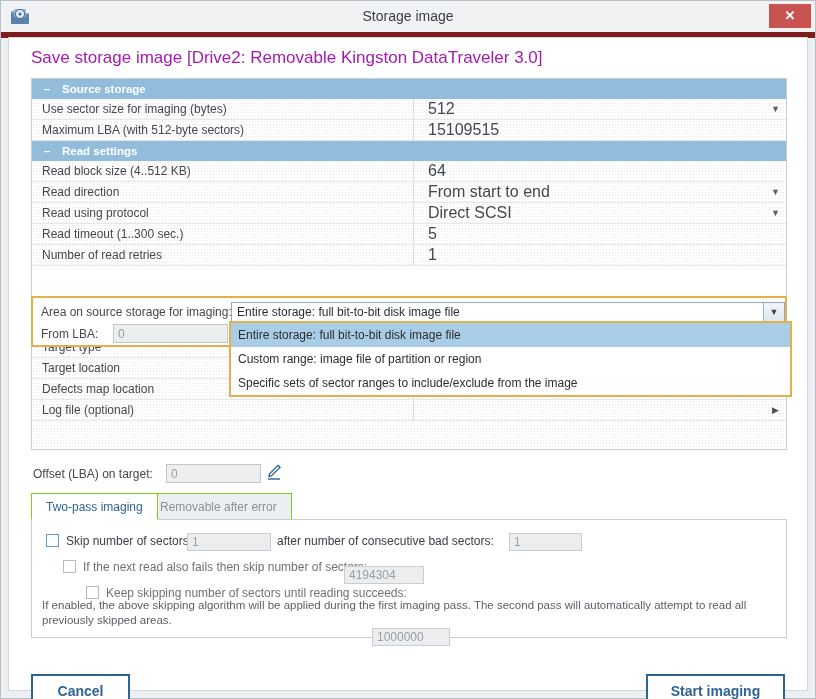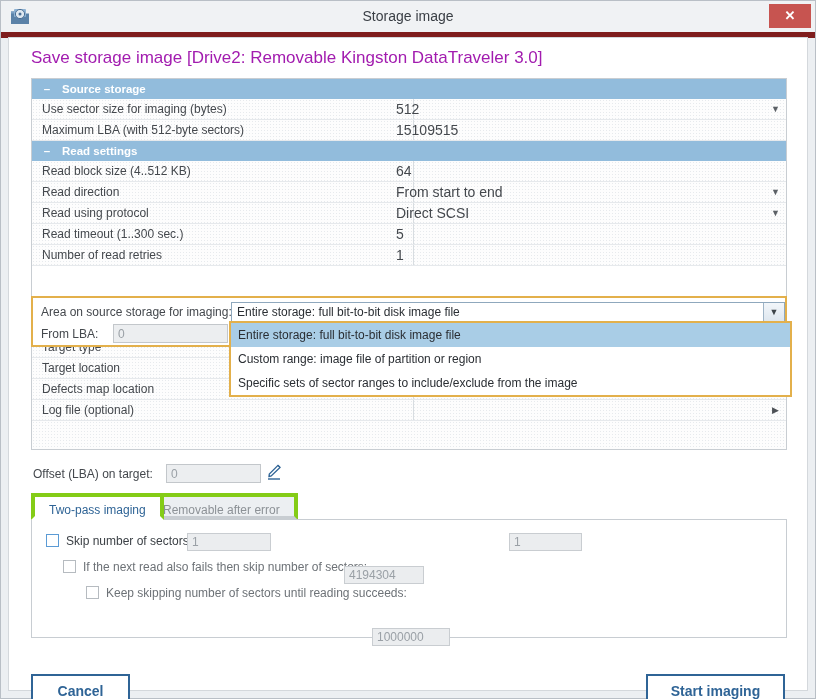--- a/index.html
+++ b/index.html
@@ -128,25 +128,25 @@
   .row .lbl {
     position: absolute;
     left: 10px;
     top: 0;
     line-height: 20px;
     font-size: 12px;
     color: #44484d;
   }
   .row .val {
     position: absolute;
-    left: 364px;
+    left: 396px;
     right: 24px;
     top: 0;
     line-height: 20px;
-    font-size: 14px;
+    font-size: 16px;
     color: #44484d;
     overflow: hidden;
     white-space: nowrap;
   }
   .row .divider {
     position: absolute;
     left: 381px;
     top: 0;
     bottom: 0;
     width: 1px;
@@ -315,21 +315,21 @@
     height: 27px;
   }
   .tab {
     position: absolute;
     top: 0;
     height: 27px;
     box-sizing: border-box;
     line-height: 26px;
     padding: 0 14px;
     font-size: 12px;
-    border: 4px solid #84cc16;
+    border: 1px solid #84cc16;
     cursor: pointer;
   }
   .tab.active {
     left: 0;
     background: #fff;
     color: #2f6496;
     border-bottom-color: #fff;
     z-index: 3;
   }
   .tab.inactive {
@@ -570,34 +570,36 @@
         <div class="tab inactive">Removable after error</div>
       </div>
 
       <div id="tabpanel">
 
         <div class="cbrow" style="left:14px;top:13px">
           <span class="cbox on-border"></span>
           <span class="cblabel enabled">Skip number of sectors:</span>
         </div>
         <input class="numbox" style="left: 155px; top: 13px; width: 84px;" type="text" value="1">
+        <span class="tailtext" style="left:245px;top:13px">after number of consecutive bad sectors:</span>
         <input class="numbox" style="left: 477px; top: 13px; width: 73px;" type="text" value="1">
 
         <div class="cbrow" style="left:31px;top:39px">
           <span class="cbox off-border"></span>
           <span class="cblabel disabled">If the next read also fails then skip number of sectors:</span>
         </div>
         <input class="numbox" style="left: 312px; top: 46px; width: 80px;" type="text" value="4194304">
 
         <div class="cbrow" style="left:54px;top:65px">
           <span class="cbox off-border"></span>
           <span class="cblabel disabled">Keep skipping number of sectors until reading succeeds:</span>
         </div>
         <input class="numbox" style="left: 340px; top: 65px; width: 78px; margin-top: 43px;" type="text" value="1000000">
 
+        <div id="note">If enabled, the above skipping algorithm will be applied during the first imaging pass. The second pass will automatically attempt to read all previously skipped areas.</div>
       </div>
     </div>
 
     <div class="footbtn" id="cancel-button">Cancel</div>
     <div class="footbtn" id="start-button">Start imaging</div>
 
   </div>
 </div>
 
 </body></html>

